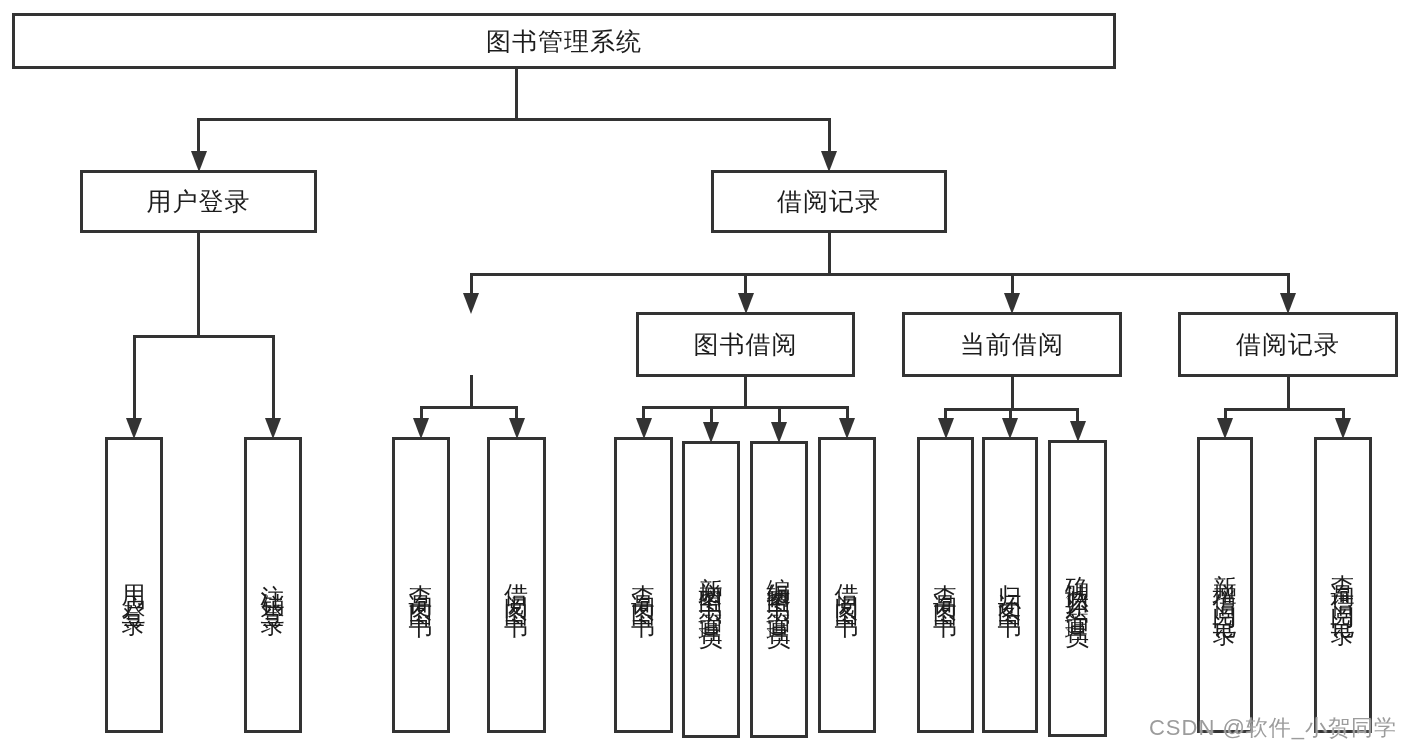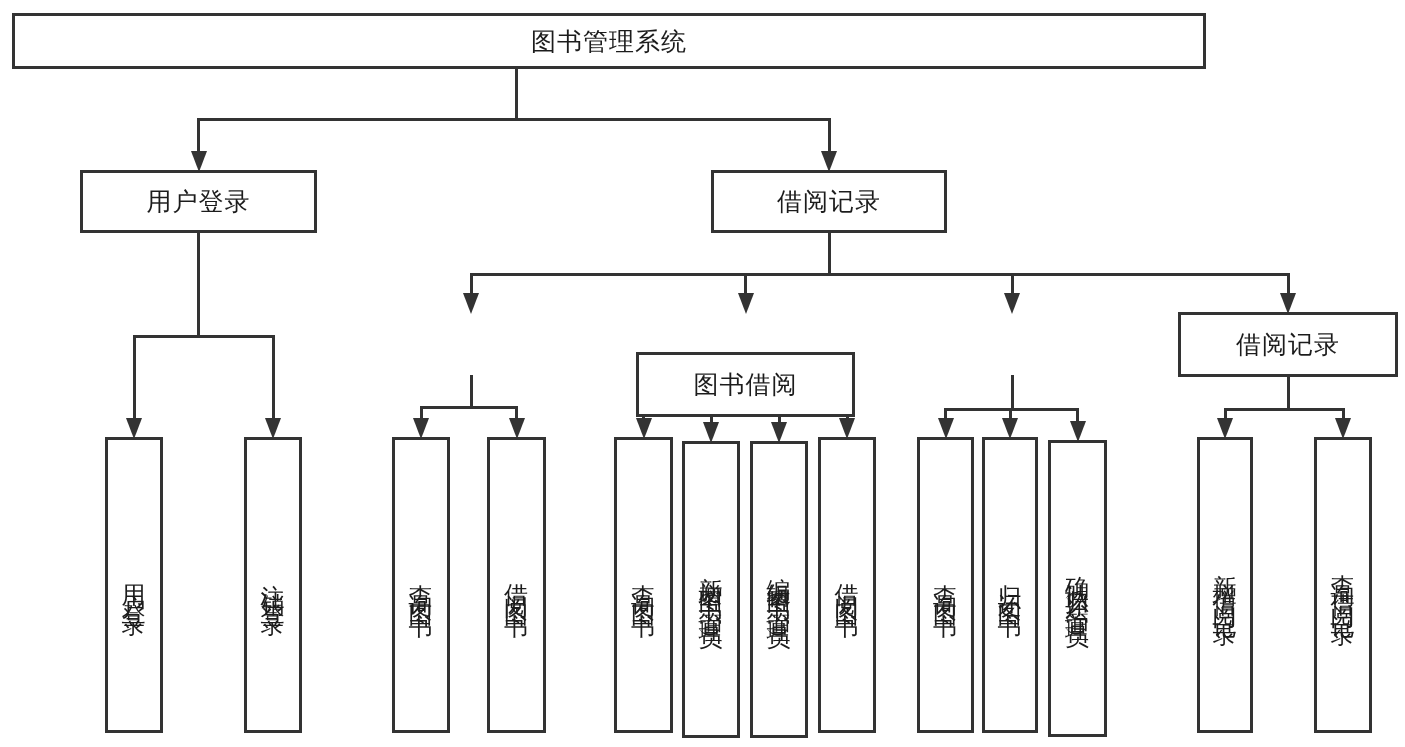--- a/index.html
+++ b/index.html
@@ -121,31 +121,34 @@
       <div class="line" style="left: 1076px; top: 408px; width: 3px; height: 14px;"></div>
       <div class="arrow" style="left: 1069.5px; top: 421px;"></div>
       <div class="line" style="left: 1286.5px; top: 375px; width: 3px; height: 36px;"></div>
       <div class="line" style="left: 1223.5px; top: 408px; width: 121px; height: 3px;"></div>
       <div class="line" style="left: 1223.5px; top: 408px; width: 3px; height: 11px;"></div>
       <div class="arrow" style="left: 1217px; top: 418px;"></div>
       <div class="line" style="left: 1341.5px; top: 408px; width: 3px; height: 11px;"></div>
       <div class="arrow" style="left: 1335px; top: 418px;"></div>
     </div>
   <div class="layer" id="nodes-layer">
-      <div class="node h" style="left: 12px; top: 13px; width: 1194px; height: 56px;">
+      <div class="node h" style="left: 12px; top: 13px; width: 1104px; height: 56px;">
         <span class="label">图书管理系统</span>
       </div>
       <div class="node h" style="left: 80px; top: 170px; width: 237px; height: 63px;">
         <span class="label">用户登录</span>
       </div>
       <div class="node h" style="left: 711px; top: 170px; width: 236px; height: 63px;">
         <span class="label">借阅记录</span>
       </div>
-      <div class="node h" style="left: 636px; top: 312px; width: 219px; height: 65px; margin-top: 40px;">
+      <div class="node h" style="left: 636px; top: 312px; width: 219px; height: 65px;">
         <span class="label">图书借阅</span>
+      </div>
+      <div class="node h" style="left: 902px; top: 312px; width: 220px; height: 65px;">
+        <span class="label">当前借阅</span>
       </div>
       <div class="node h" style="left: 1178px; top: 312px; width: 220px; height: 65px;">
         <span class="label">借阅记录</span>
       </div>
       <div class="node v" style="left: 105px; top: 437px; width: 58px; height: 296px;">
         <span class="label">用户登录</span>
       </div>
       <div class="node v" style="left: 244px; top: 437px; width: 58px; height: 296px;">
         <span class="label">注销登录</span>
       </div>
@@ -176,13 +179,14 @@
       <div class="node v" style="left: 1048px; top: 440px; width: 59px; height: 297px;">
         <span class="label long">确认归还（管理员）</span>
       </div>
       <div class="node v" style="left: 1197px; top: 437px; width: 56px; height: 296px;">
         <span class="label">新增借阅记录</span>
       </div>
       <div class="node v" style="left: 1314px; top: 437px; width: 58px; height: 296px;">
         <span class="label">查询借阅记录</span>
       </div>
     </div>
+  <div class="watermark">CSDN @软件_小贺同学</div>
 </div>
 
 </body></html>

